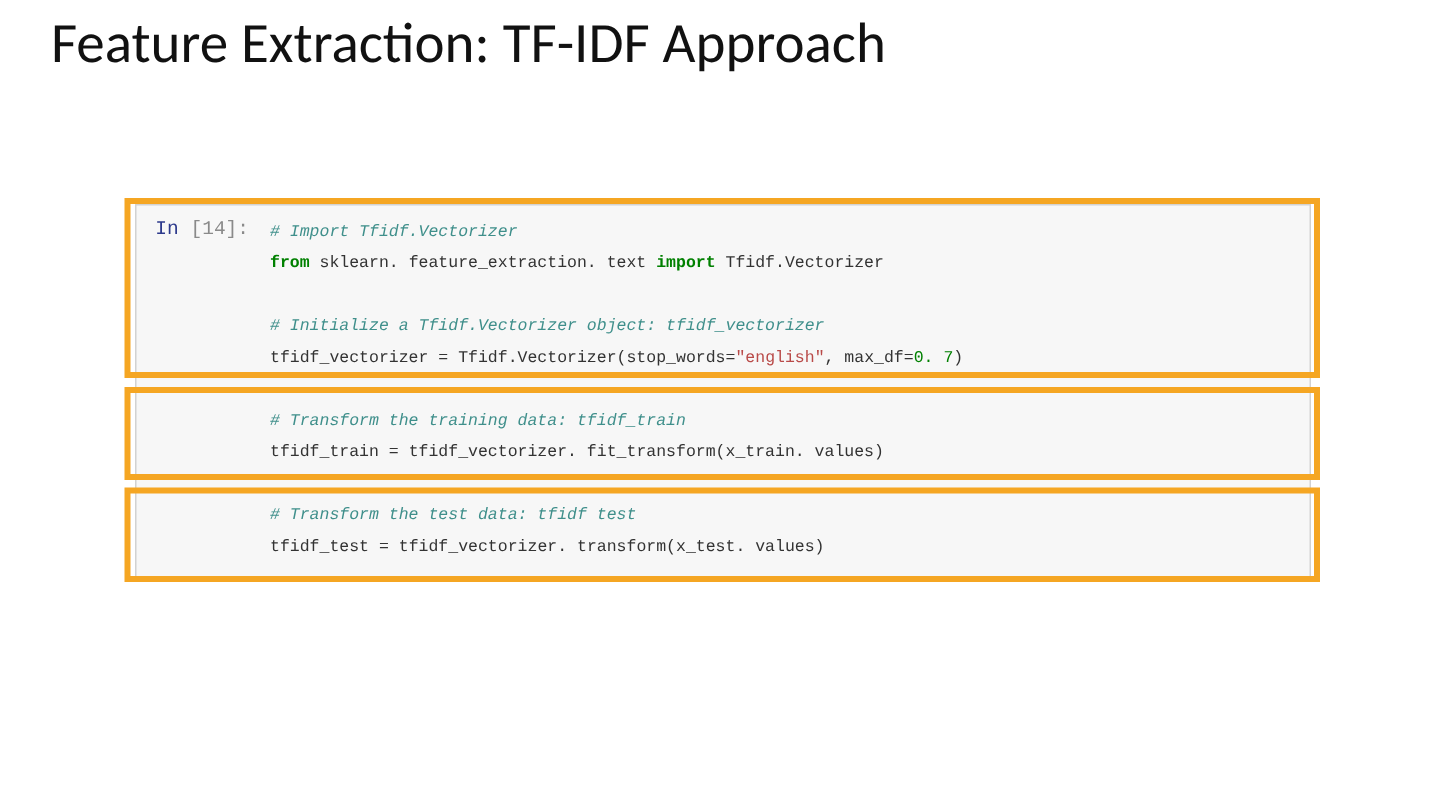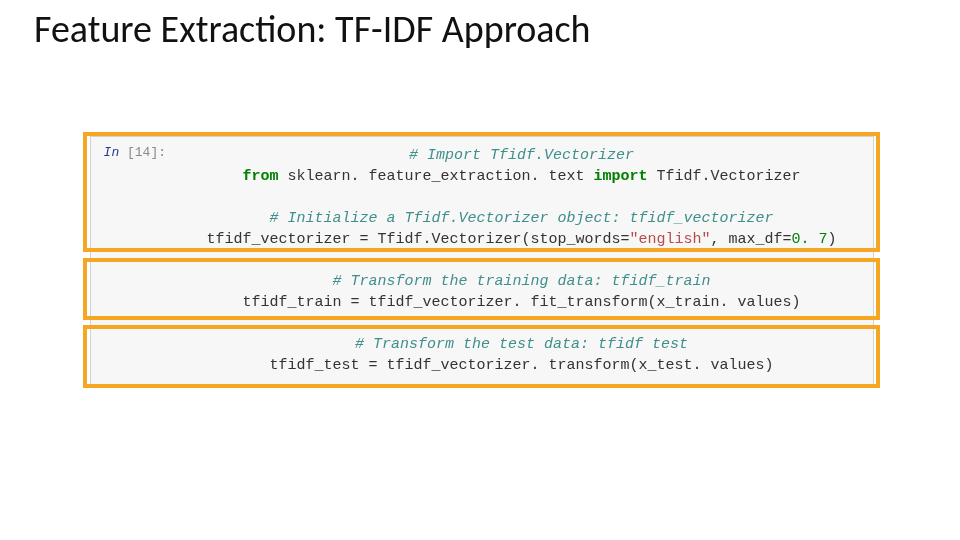--- a/index.html
+++ b/index.html
@@ -41,31 +41,30 @@
   }
   .prompt-col {
     width: 83px;
     padding: 8px 8px 0 0;
     text-align: right;
     font-family: Menlo, Consolas, "Courier New", monospace;
     font-size: 13px;
     white-space: nowrap;
     box-sizing: border-box;
   }
-  .prompt-col .in  { color: #2d3a8c; font-style: italic; }
+  .prompt-col .in  { color: #2d3a8c; }
   .prompt-col .num { color: #8a8a8a; }
   .code-col {
     flex: 1;
     padding: 8px 10px 10px 6px;
     font-family: Menlo, Consolas, "Courier New", monospace;
-    font-size: 15px;
+    font-size: 11px;
     line-height: 21px;
     white-space: pre;
     color: #333;
-    text-align: center;
   }
   .tok-comment { color: #3f8f8b; font-style: italic; }
   .tok-keyword { color: #008000; font-weight: 600; }
   .tok-name    { color: #333; }
   .tok-op      { color: #333; }
   .tok-string  { color: #b94a48; }
   .tok-number  { color: #008000; }
 
   .highlight-box {
     position: absolute;

